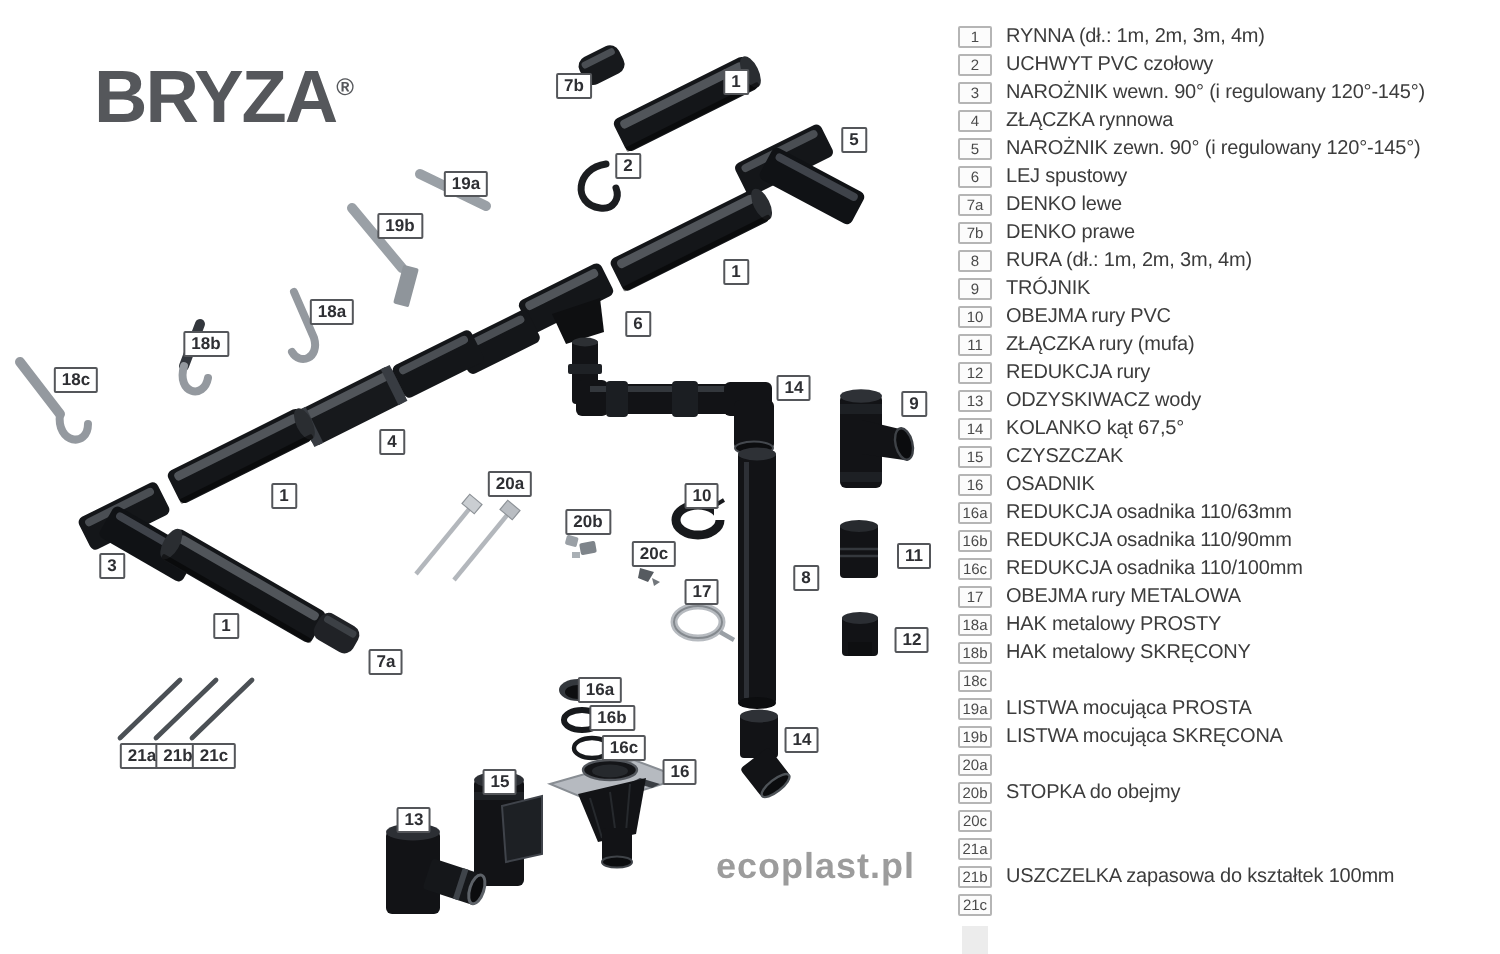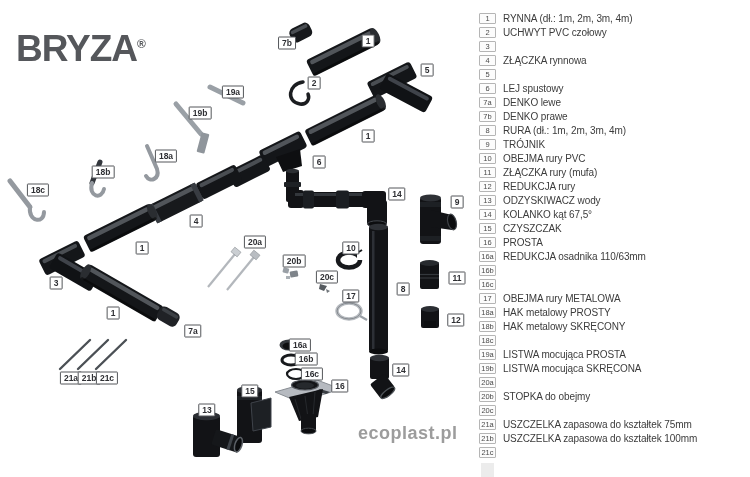--- a/index.html
+++ b/index.html
@@ -2,21 +2,21 @@
 <html><head>
 <meta charset="utf-8">
 <style>
   html,body{margin:0;padding:0;background:#ffffff;}
   #stage{
     position:relative;width:750px;height:477px;background:#ffffff;overflow:hidden;
     font-family:"Liberation Sans",sans-serif;
   }
   
   .brand{
-    position:absolute;left:16px;top:30px;color:#55575b;
+    position:absolute;left:47px;top:30px;color:#55575b;
     font-weight:800;font-size:37px;letter-spacing:-1px;line-height:1;
   }
   .brand .reg{font-size:12px;font-weight:700;vertical-align:super;letter-spacing:0;}
   
   .watermark{
     position:absolute;left:358px;top:423px;color:#9c9c9c;
     font-weight:700;font-size:18px;letter-spacing:0.5px;text-align:center;
   }
   
   #diagram-svg{position:absolute;left:0;top:0;}
@@ -315,29 +315,31 @@
       <span class="lg-text">RYNNA (dł.: 1m, 2m, 3m, 4m)</span>
     </div>
 
     <div class="lg-row">
       <span class="lg-badge">2</span>
       <span class="lg-text">UCHWYT PVC czołowy</span>
     </div>
 
     <div class="lg-row">
       <span class="lg-badge">3</span>
+      <span class="lg-text">NAROŻNIK wewn. 90° (i regulowany 120°-145°)</span>
     </div>
 
     <div class="lg-row">
       <span class="lg-badge">4</span>
       <span class="lg-text">ZŁĄCZKA rynnowa</span>
     </div>
 
     <div class="lg-row">
       <span class="lg-badge">5</span>
+      <span class="lg-text">NAROŻNIK zewn. 90° (i regulowany 120°-145°)</span>
     </div>
 
     <div class="lg-row">
       <span class="lg-badge">6</span>
       <span class="lg-text">LEJ spustowy</span>
     </div>
 
     <div class="lg-row">
       <span class="lg-badge">7a</span>
       <span class="lg-text">DENKO lewe</span>
@@ -383,34 +385,36 @@
       <span class="lg-text">KOLANKO kąt 67,5°</span>
     </div>
 
     <div class="lg-row">
       <span class="lg-badge">15</span>
       <span class="lg-text">CZYSZCZAK</span>
     </div>
 
     <div class="lg-row">
       <span class="lg-badge">16</span>
-      <span class="lg-text">PROSTA</span>
+      <span class="lg-text">OSADNIK</span>
     </div>
 
     <div class="lg-row">
       <span class="lg-badge">16a</span>
       <span class="lg-text">REDUKCJA osadnika 110/63mm</span>
     </div>
 
     <div class="lg-row">
       <span class="lg-badge">16b</span>
+      <span class="lg-text">REDUKCJA osadnika 110/90mm</span>
     </div>
 
     <div class="lg-row">
       <span class="lg-badge">16c</span>
+      <span class="lg-text">REDUKCJA osadnika 110/100mm</span>
     </div>
 
     <div class="lg-row">
       <span class="lg-badge">17</span>
       <span class="lg-text">OBEJMA rury METALOWA</span>
     </div>
 
     <div class="lg-row">
       <span class="lg-badge">18a</span>
       <span class="lg-text">HAK metalowy PROSTY</span>
@@ -443,21 +447,20 @@
       <span class="lg-badge">20b</span>
       <span class="lg-text">STOPKA do obejmy</span>
     </div>
 
     <div class="lg-row">
       <span class="lg-badge">20c</span>
     </div>
 
     <div class="lg-row">
       <span class="lg-badge">21a</span>
-      <span class="lg-text">USZCZELKA zapasowa do kształtek 75mm</span>
     </div>
 
     <div class="lg-row">
       <span class="lg-badge">21b</span>
       <span class="lg-text">USZCZELKA zapasowa do kształtek 100mm</span>
     </div>
 
     <div class="lg-row">
       <span class="lg-badge">21c</span>
     </div>

